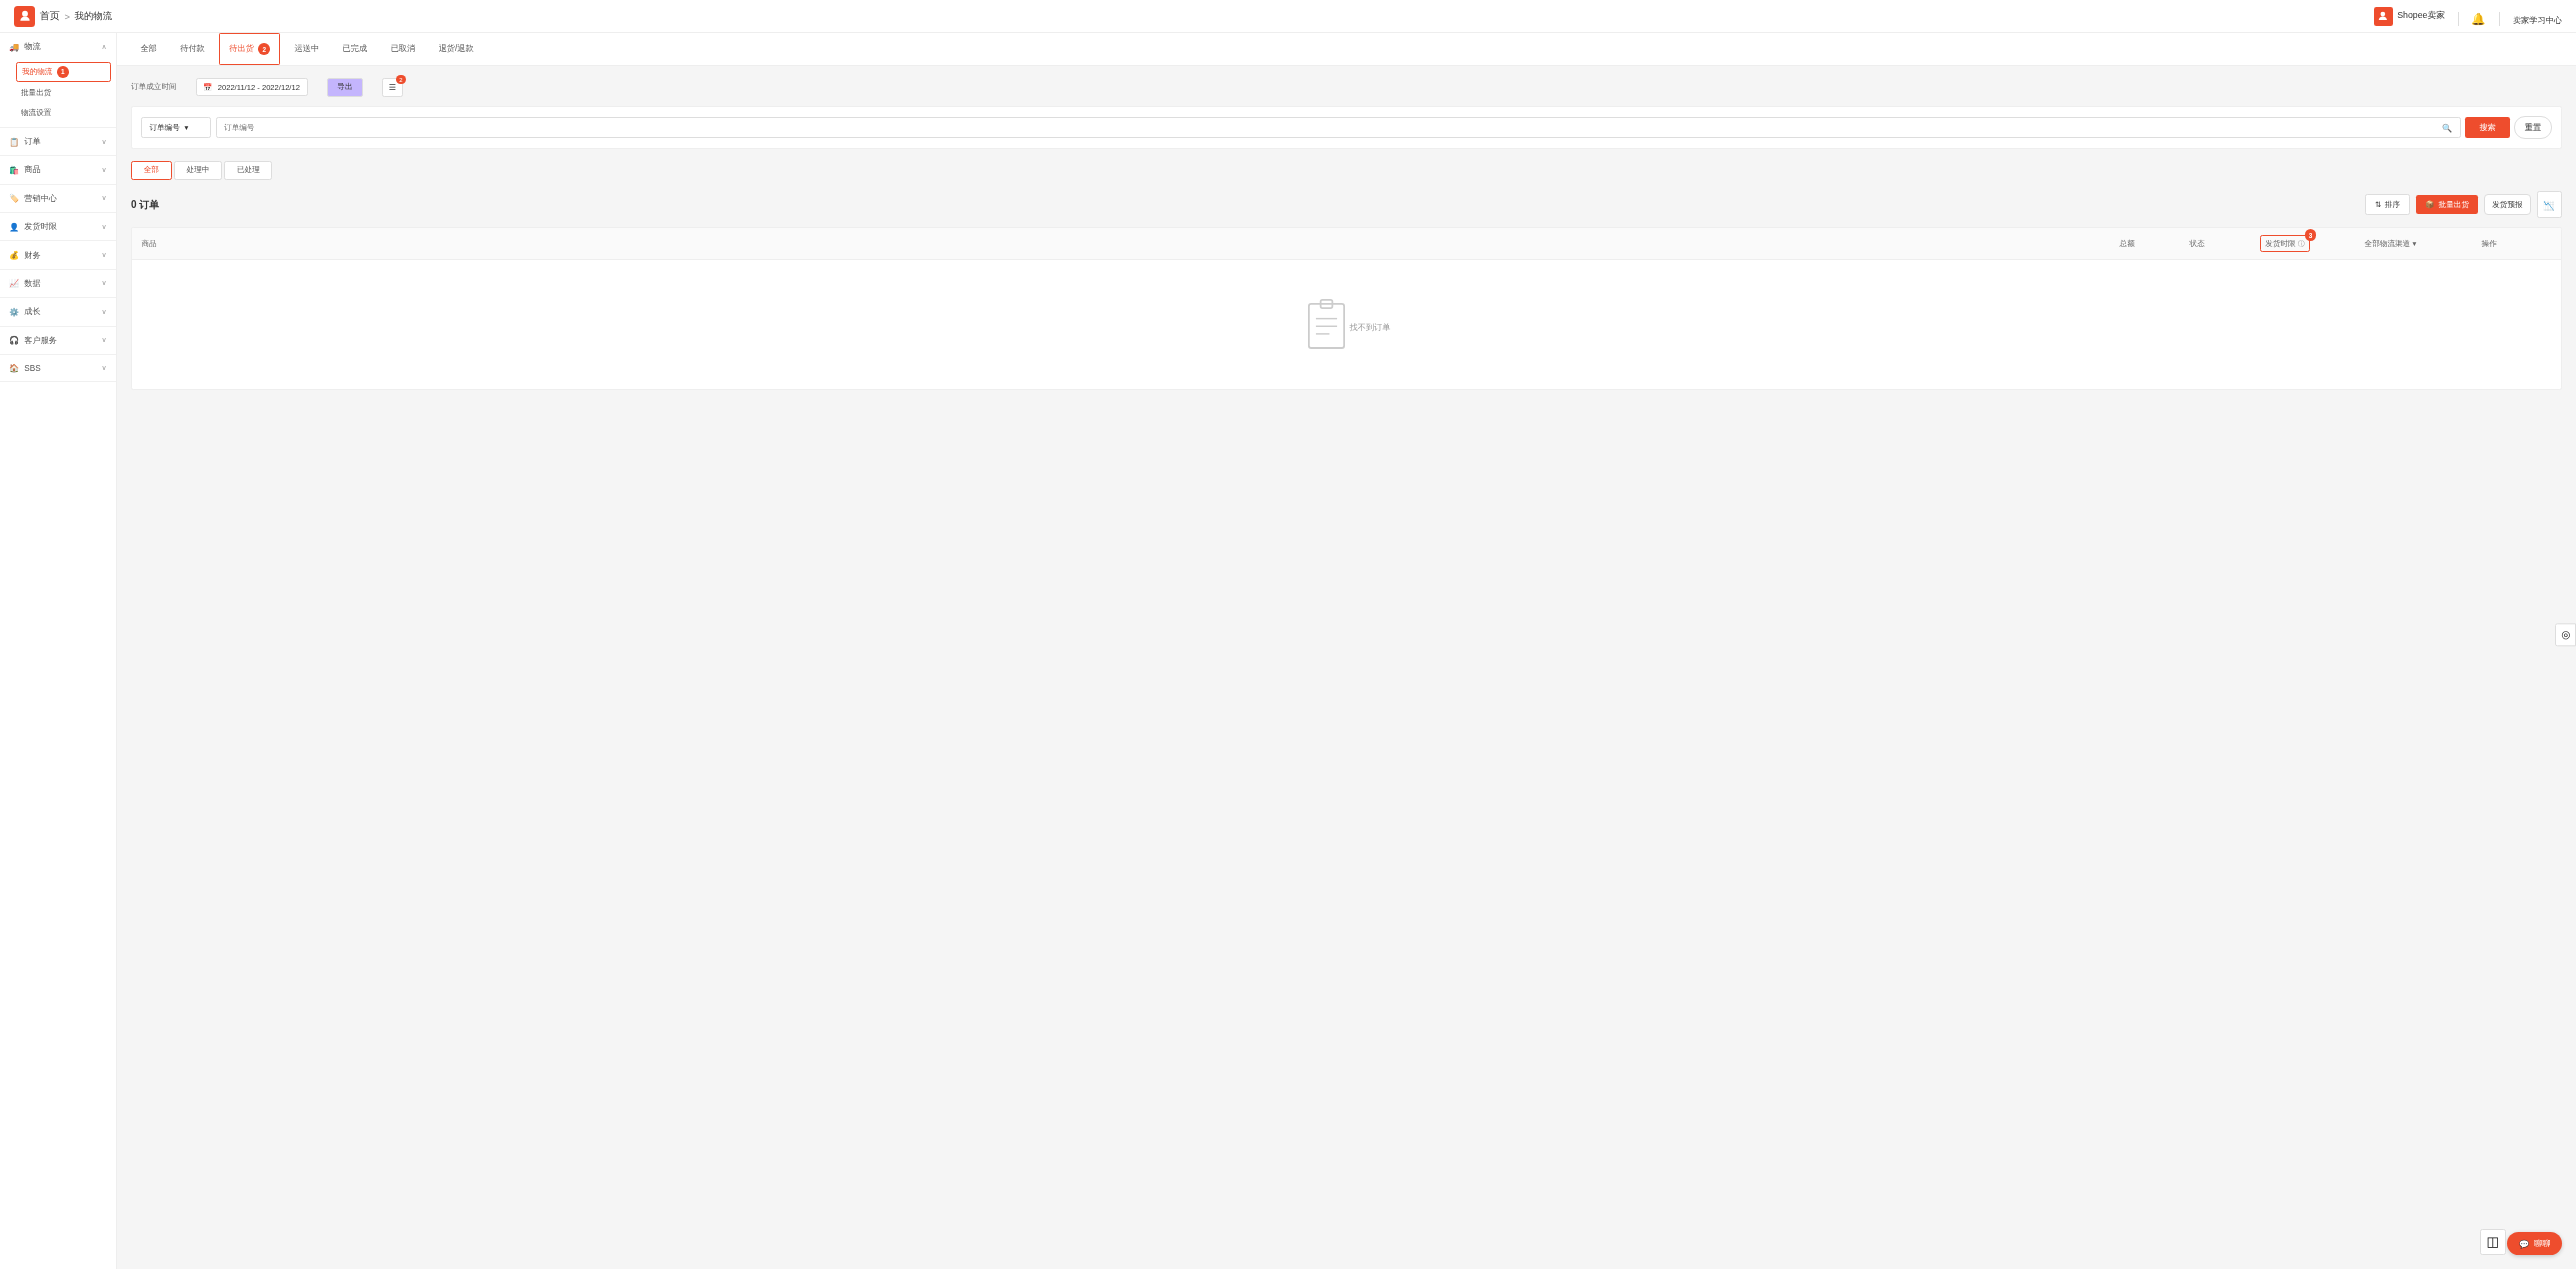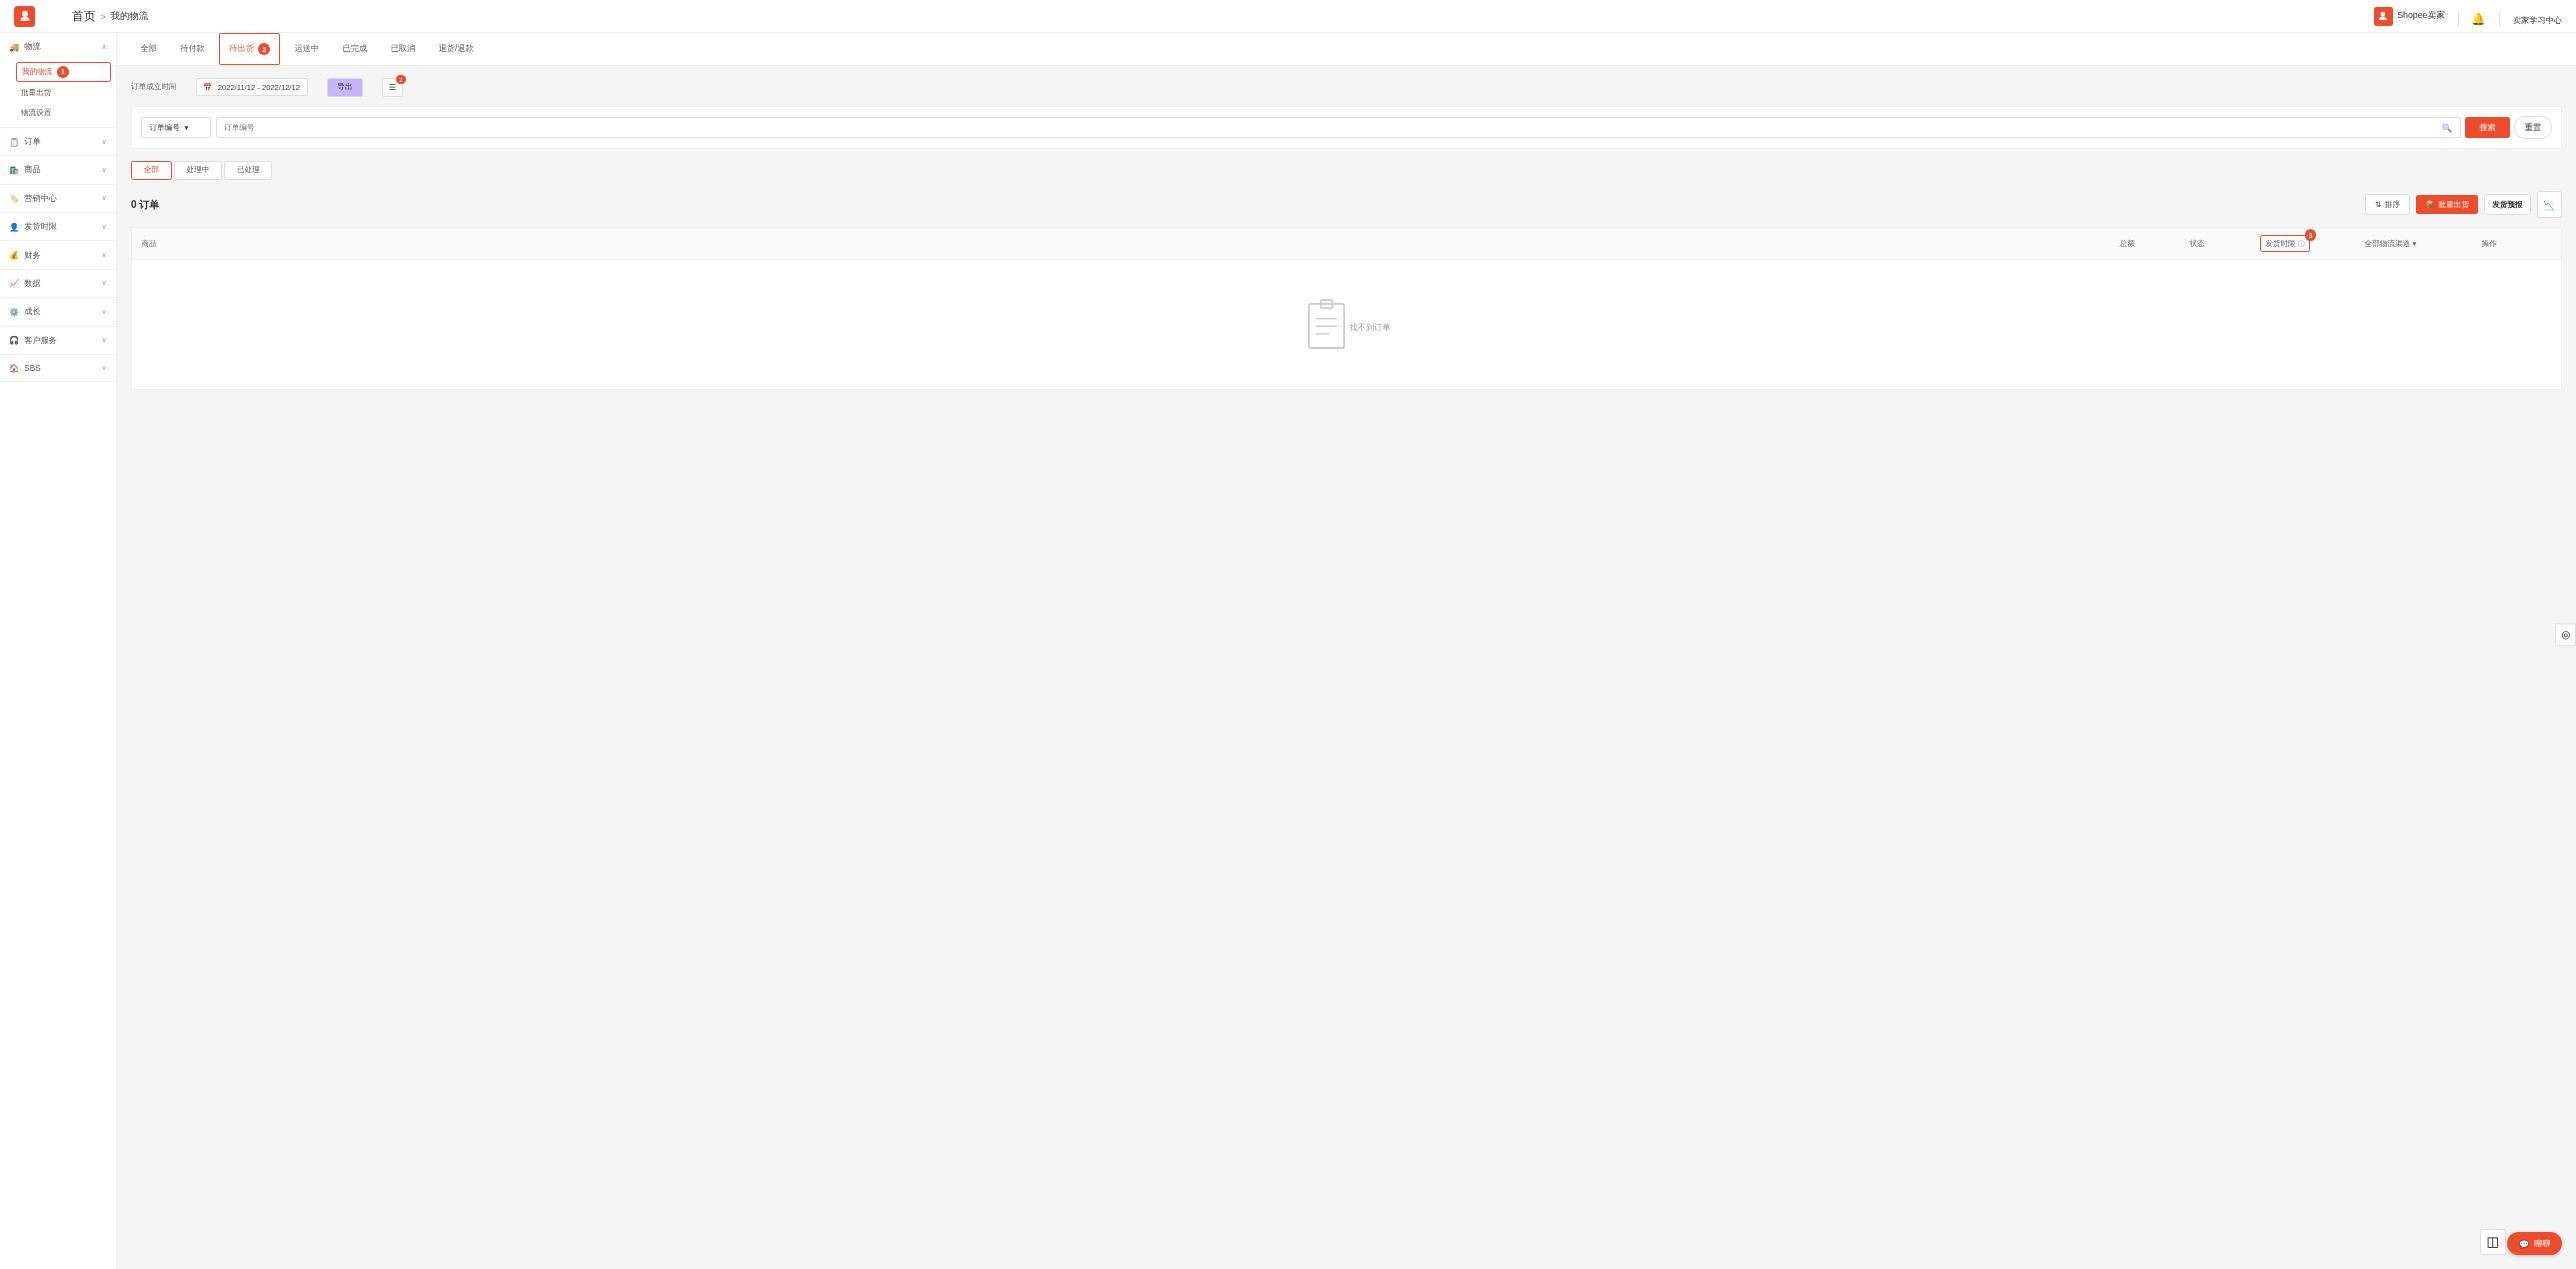--- a/index.html
+++ b/index.html
@@ -8,21 +8,21 @@
     
     .header {
       display: flex; align-items: center; justify-content: space-between;
       background: #fff; padding: 0 14px; height: 33px;
       border-bottom: 0.6px solid #eee; position: fixed; top: 0; left: 0; right: 0; z-index: 100;
     }
     .header-left { display: flex; align-items: center; gap: 4.7px; }
     .shopee-logo { width: 21px; height: 21px; background: #EE4D2D; border-radius: 3.5px; display: flex; align-items: center; justify-content: center; }
     .shopee-logo svg { width: 14px; height: 14px; }
     .breadcrumb { display: flex; align-items: center; gap: 4.7px; font-size: 9.4px; }
-    .breadcrumb-home { color: #333; font-size: 12px; margin-left: 32px; }
+    .breadcrumb-home { color: #333; font-size: 10px; }
     .breadcrumb-sep { color: #999; }
     .breadcrumb-current { color: #333; font-size: 9.4px; font-weight: 500; }
     .header-right { display: flex; align-items: flex-end; gap: 13px; }
     .shopee-seller { display: flex; align-items: center; gap: 4.7px; font-size: 8.8px; font-weight: 500; }
     .seller-logo { width: 19px; height: 19px; background: #EE4D2D; border-radius: 2.3px; display: flex; align-items: center; justify-content: center; }
     .divider-v { width: 0.6px; height: 14px; background: #ddd; }
     .bell-wrap { position: relative; cursor: pointer; }
     .seller-center { color: #333; font-size: 8.2px; cursor: pointer; }
 
     
@@ -153,21 +153,21 @@
       display: flex; align-items: center; gap: 3.5px;
     }
     .batch-ship-btn {
       background: #EE4D2D; color: #fff; border: none; border-radius: 2.3px;
       padding: 4.7px 9.4px; cursor: pointer; font-size: 7.6px;
       display: flex; align-items: center; gap: 3.5px;
     }
     .forecast-btn {
       background: #fff; border: 0.6px solid #ddd; border-radius: 4px;
       padding: 4.7px 7px; cursor: pointer; font-size: 7.6px; color: #333;
-      display: flex; align-items: center; gap: 3.5px; font-weight: bold;
+      display: flex; align-items: center; gap: 3.5px;
     }
     .chart-icon-btn {
       background: #fff; border: 0.6px solid #ddd; border-radius: 2.3px;
       padding: 4.7px 5.9px; cursor: pointer;
     }
 
     
     .table-wrap {
       background: #fff; border: 0.6px solid #eee; border-radius: 2.3px; overflow: hidden;
     }

